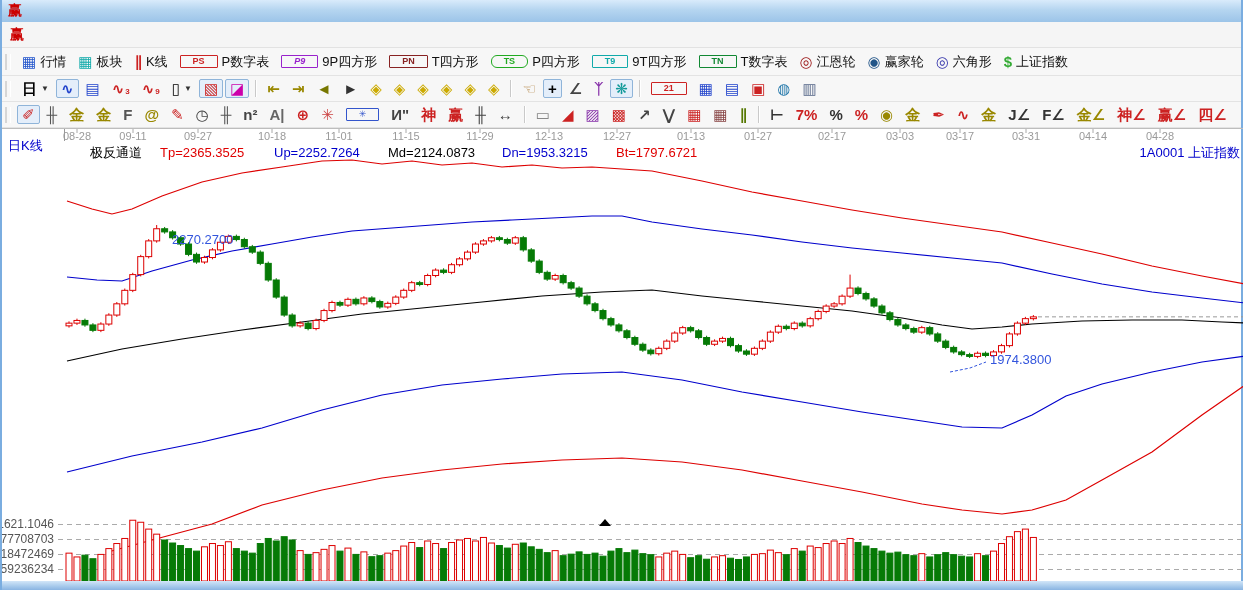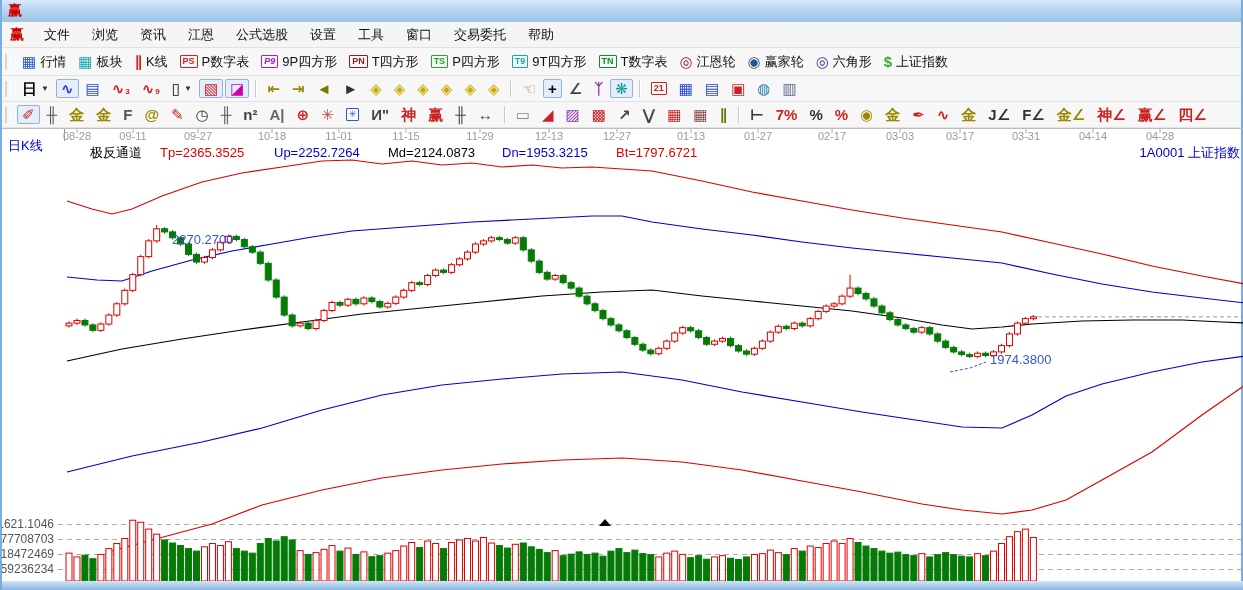--- a/index.html
+++ b/index.html
@@ -11,49 +11,37 @@
   .menubar .logo{color:#cc0000;font-weight:bold;font-size:14px;margin:0 9px 0 8px;}
   .menu-item{padding:0 11px;height:100%;display:flex;align-items:center;}
   .toolbar{display:flex;align-items:center;background:#f7f7f7;border-bottom:1px solid #e3e3e3;box-sizing:border-box;overflow:hidden;}
   #toolbar-main{height:28px;}
   #toolbar-nav{height:26px;}
   #toolbar-draw{height:26px;}
   .grip{width:3px;height:16px;border-left:2px solid #d6d6d6;border-right:1px solid #fff;margin:0 5px 0 3px;}
   .tool{display:flex;align-items:center;gap:4px;padding:1px 4px;margin:0 1px;border:1px solid transparent;border-radius:2px;white-space:nowrap;}
   .tool.pressed{border-color:#8fb4d9;background:#e4eefa;}
   .tool .glyph{font-size:15px;line-height:1;font-weight:bold;}
-  .tool .glyph.boxed{font-size:9px;border:1px solid currentColor;padding:1px 2px;border-radius:1px;}
+  .tool .glyph.boxed{font-size:9px;border:1px solid currentColor;padding:1px 12px;border-radius:1px;}
   .tool .lbl{font-size:13px;color:#111;}
   .tool .caret{font-size:8px;color:#333;}
   .tool .badge{font-size:8px;font-weight:bold;align-self:flex-end;margin-left:-3px;}
   .sep{width:1px;height:17px;background:#c9c9c9;margin:0 5px;box-shadow:1px 0 0 #fff;}
   .chart-area{position:relative;height:462px;background:#fff;}
   svg text{font-family:"Liberation Sans","DejaVu Sans",sans-serif;}
 </style>
 </head>
 <body>
 
 <div class="window">
   <div class="titlebar">
     <span class="logo">赢</span>
   </div>
   <div class="menubar">
     <span class="logo">赢</span>
-    <span id="menu-items" style="display: flex; height: 26px;">
-        <span class="menu-item">文件</span>
-        <span class="menu-item">浏览</span>
-        <span class="menu-item">资讯</span>
-        <span class="menu-item">江恩</span>
-        <span class="menu-item">公式选股</span>
-        <span class="menu-item">设置</span>
-        <span class="menu-item">工具</span>
-        <span class="menu-item">窗口</span>
-        <span class="menu-item">交易委托</span>
-        <span class="menu-item">帮助</span>
-      </span>
   </div>
   <div class="toolbar" id="toolbar-main">
       <span class="grip"></span>
       <span class="tool">
         <span class="glyph" style="color: rgb(34, 85, 204);">▦</span>
         <span class="lbl">行情</span>
       </span>
       <span class="tool">
         <span class="glyph" style="color: rgb(17, 170, 170);">▦</span>
         <span class="lbl">板块</span>
@@ -68,21 +56,21 @@
       </span>
       <span class="tool">
         <span class="glyph boxed" style="color: rgb(153, 34, 204); font-style: italic;">P9</span>
         <span class="lbl">9P四方形</span>
       </span>
       <span class="tool">
         <span class="glyph boxed" style="color: rgb(136, 34, 34);">PN</span>
         <span class="lbl">T四方形</span>
       </span>
       <span class="tool">
-        <span class="glyph boxed" style="color: rgb(34, 170, 34);">TS</span>
+        <span class="glyph boxed" style="color: rgb(34, 170, 34); border-radius: 6px;">TS</span>
         <span class="lbl">P四方形</span>
       </span>
       <span class="tool">
         <span class="glyph boxed" style="color: rgb(17, 170, 170);">T9</span>
         <span class="lbl">9T四方形</span>
       </span>
       <span class="tool">
         <span class="glyph boxed" style="color: rgb(17, 136, 51);">TN</span>
         <span class="lbl">T数字表</span>
       </span>

